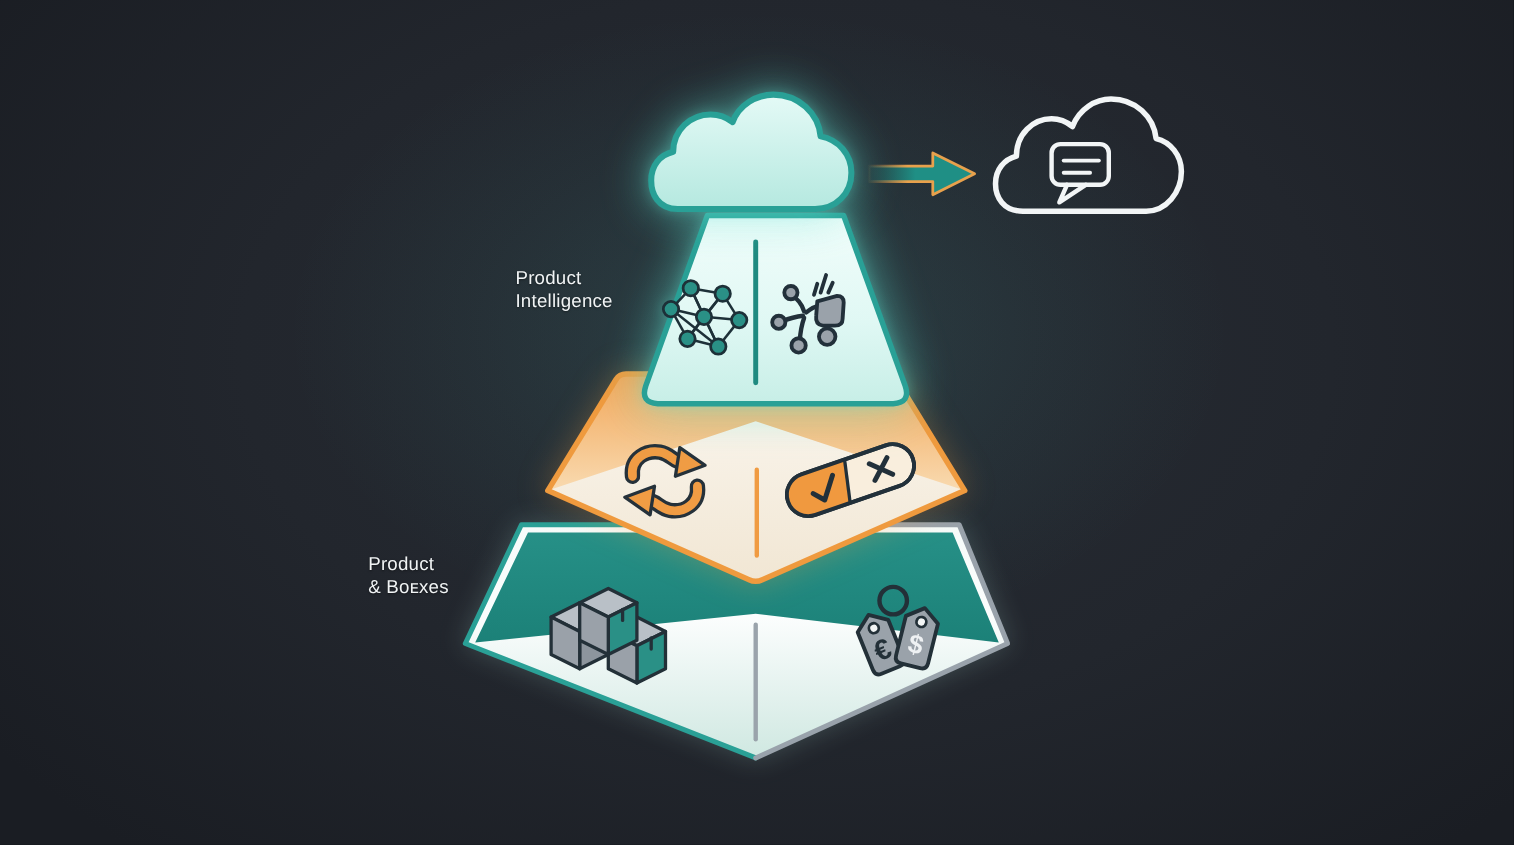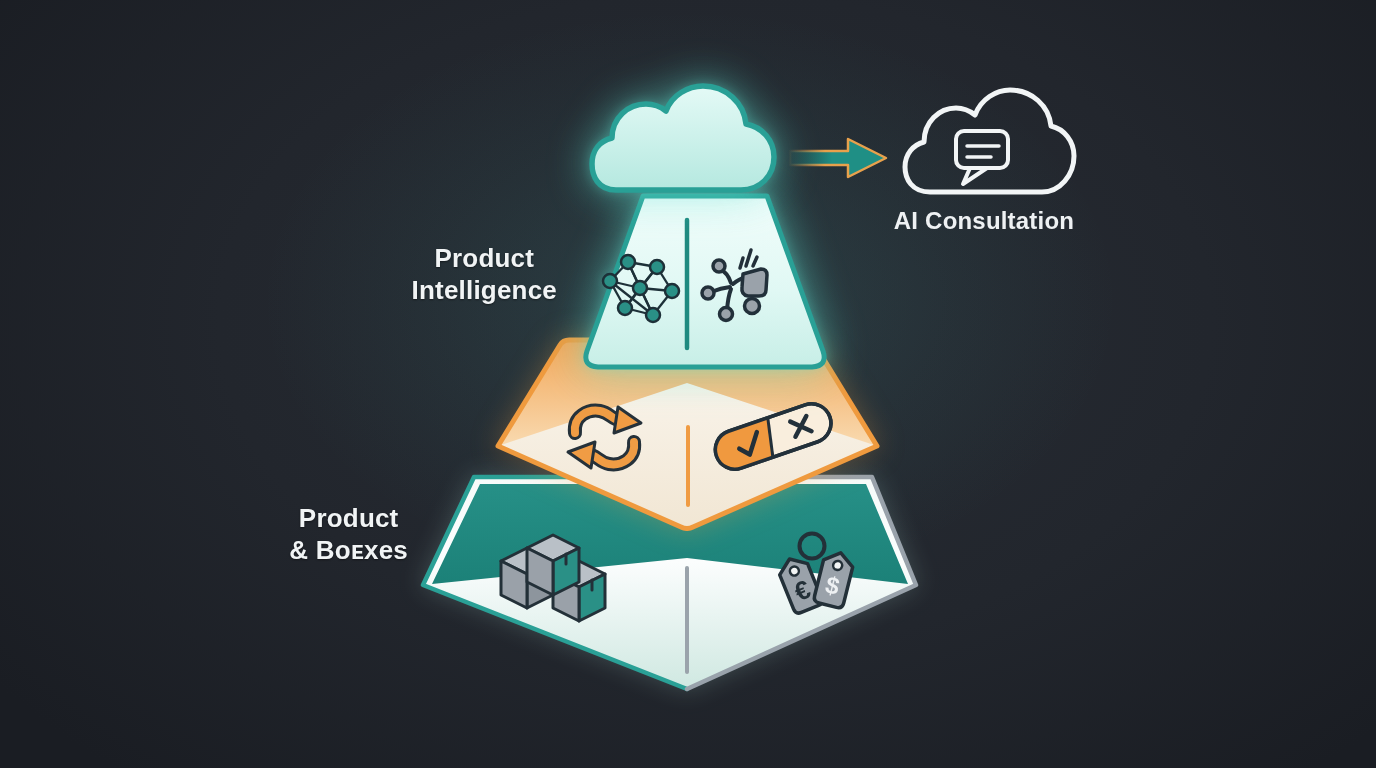--- a/index.html
+++ b/index.html
@@ -3,22 +3,22 @@
 <meta charset="utf-8">
 <style>
   html,body{margin:0;padding:0;background:#15181d;}
   #stage{
     position:relative;width:1376px;height:768px;overflow:hidden;
     background:radial-gradient(ellipse 900px 600px at 52% 42%, #272c34 0%, #22262d 55%, #1a1d23 100%);
     font-family:"Liberation Sans", sans-serif;
   }
   svg{position:absolute;inset:0;}
   .layer-label{
-    position:absolute;color:#f1f4f5;font-weight:700;font-size:26px;line-height:1.22;
-    text-align:center;white-space:pre-line;letter-spacing:.2px;
+    position:absolute;color:#f1f4f5;font-weight:400;font-size:17px;line-height:1.22;
+    text-align:left;white-space:pre-line;letter-spacing:.2px;
     text-shadow:0 1px 2px rgba(0,0,0,.45);
   }
   .out-label{
     position:absolute;color:#eef1f3;font-weight:700;font-size:24px;line-height:1.2;
     text-align:center;white-space:pre-line;letter-spacing:.2px;
   }
   .glow-teal{filter:drop-shadow(0 0 22px rgba(96,226,209,.45)) drop-shadow(0 0 6px rgba(96,226,209,.35));}
   .glow-warm{filter:drop-shadow(0 0 14px rgba(240,160,70,.28));}
   .glow-soft{filter:drop-shadow(0 0 12px rgba(170,215,205,.22));}
 </style>
@@ -213,15 +213,14 @@
       <line x1="967" y1="146" x2="999" y2="146"></line>
       <line x1="967" y1="157" x2="991" y2="157"></line>
     </g>
   </g>
 </svg>
 
 <div class="layer-label" style="right:819px;top:243px;">Product
 Intelligence</div>
 <div class="layer-label" style="right:968px;top:503px;">Product
 &amp; Boᴇxes</div>
-<div class="out-label" style="left:864px;top:207px;width:240px;">AI Consultation</div>
 
 </div>
 
 </body></html>

